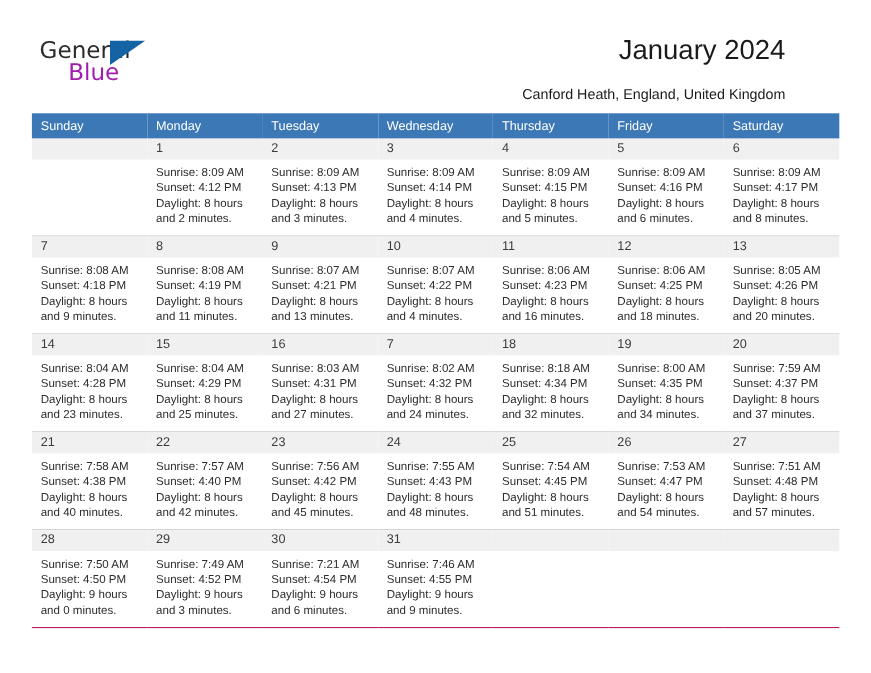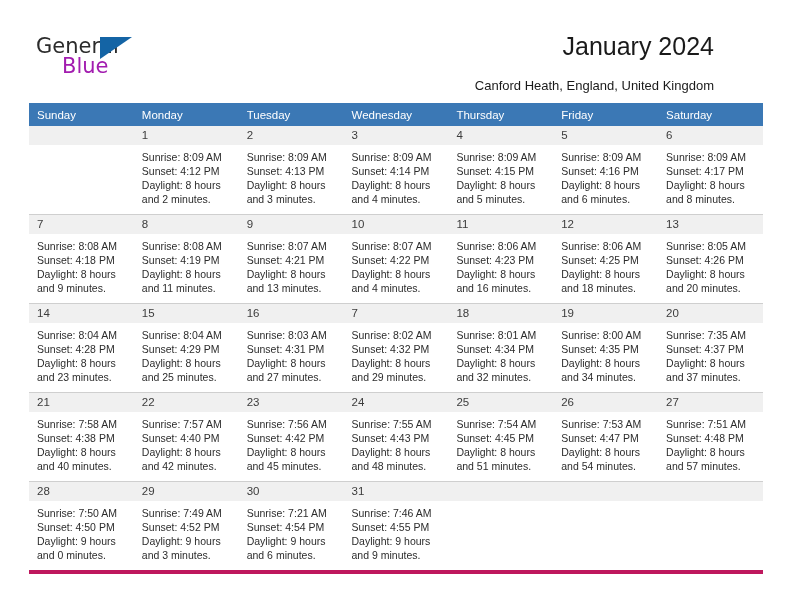--- a/index.html
+++ b/index.html
@@ -111,21 +111,21 @@
     vertical-align: top;
     padding: 0;
     border: none;
     border-bottom: 1px solid #c8c8c8;
     height: 88px;
   }
   table.cal tr.week-row td {
     border-bottom: 1px solid #cfcfcf;
   }
   table.cal tr.week-row:last-child td {
-    border-bottom: 4px solid #be185d;
+    border-bottom: 1px solid #be185d;
   }
   .cell {
     position: relative;
     height: 88px;
     box-sizing: border-box;
   }
   .cell.filled .daynum-band {
     background: #f0f0f0;
   }
   .daynum-band {
@@ -366,29 +366,29 @@
                 </div>
               </div>
             </td>
             <td>
               <div class="cell filled">
                 <div class="daynum-band">7</div>
                 <div class="lines">
                   <div>Sunrise: 8:02 AM</div>
                   <div>Sunset: 4:32 PM</div>
                   <div>Daylight: 8 hours</div>
-                  <div>and 29 minutes.</div>
+                  <div>and 24 minutes.</div>
                 </div>
               </div>
             </td>
             <td>
               <div class="cell filled">
                 <div class="daynum-band">18</div>
                 <div class="lines">
-                  <div>Sunrise: 8:01 AM</div>
+                  <div>Sunrise: 8:18 AM</div>
                   <div>Sunset: 4:34 PM</div>
                   <div>Daylight: 8 hours</div>
                   <div>and 32 minutes.</div>
                 </div>
               </div>
             </td>
             <td>
               <div class="cell filled">
                 <div class="daynum-band">19</div>
                 <div class="lines">
@@ -396,21 +396,21 @@
                   <div>Sunset: 4:35 PM</div>
                   <div>Daylight: 8 hours</div>
                   <div>and 34 minutes.</div>
                 </div>
               </div>
             </td>
             <td>
               <div class="cell filled">
                 <div class="daynum-band">20</div>
                 <div class="lines">
-                  <div>Sunrise: 7:35 AM</div>
+                  <div>Sunrise: 7:59 AM</div>
                   <div>Sunset: 4:37 PM</div>
                   <div>Daylight: 8 hours</div>
                   <div>and 37 minutes.</div>
                 </div>
               </div>
             </td>
           </tr>
           <tr class="week-row">
             <td>
               <div class="cell filled">

